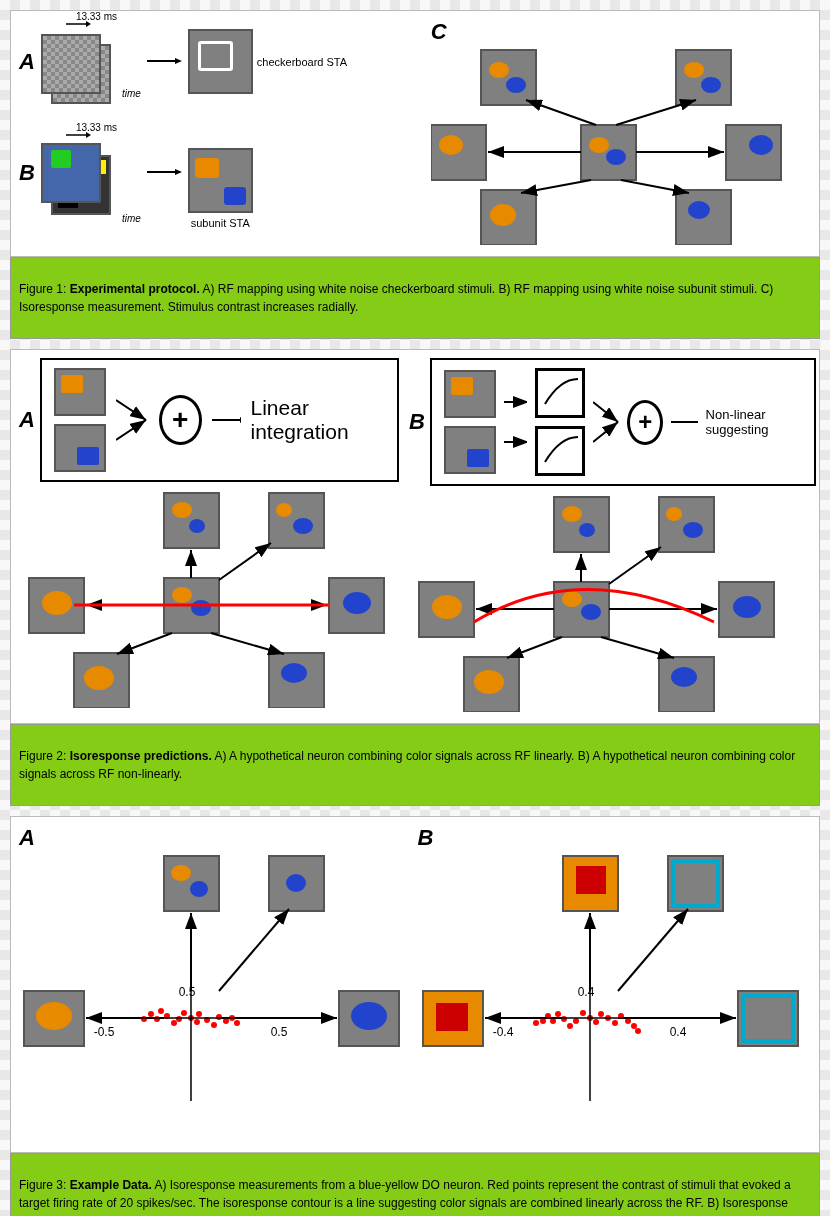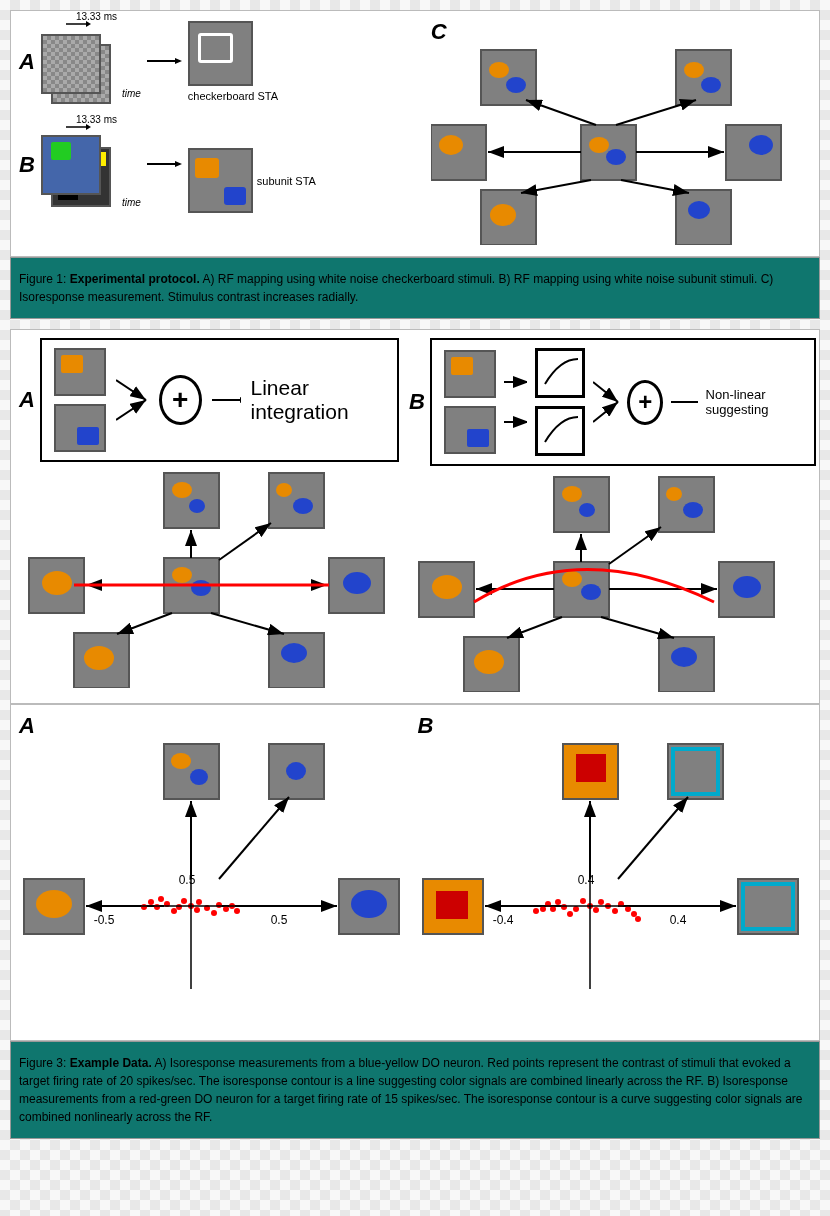--- a/index.html
+++ b/index.html
@@ -24,22 +24,22 @@
     }
 
     .content {
       position: relative;
       z-index: 1;
       padding: 10px;
     }
 
     .caption {
       border: 1px solid #999;
-      padding: 12px 8px;
-      background: #0f766e;
+      padding: 22px 8px;
+      background: #84cc16;
       font-size: 12px;
       margin-bottom: 10px;
       line-height: 1.5;
     }
 
     .caption strong {
       font-weight: bold;
     }
 
     
@@ -122,21 +122,21 @@
               <polygon points="25,2 30,5 25,8" fill="black"></polygon>
             </svg>
           </div>
           <span style="font-size:10px; font-style:italic; align-self:flex-end; margin-bottom:5px;">time</span>
 
           <svg width="35" height="15">
             <line x1="0" y1="7" x2="28" y2="7" stroke="black" stroke-width="2"></line>
             <polygon points="28,4 35,7 28,10" fill="black"></polygon>
           </svg>
 
-          <div style="display:flex; flex-direction:column; align-items:flex-start; gap:4px;">
+          <div style="display:flex; align-items:center; gap:4px;">
             <div class="gray-box sz-md" style="position:relative;">
               <div style="position:absolute; border:3px solid white; width:35px; height:30px; top:10px; left:8px; border-radius:3px;"></div>
             </div>
             <span style="font-size:11px;">checkerboard STA</span>
           </div>
         </div>
 
         <div style="display:flex; align-items:center; gap:6px; margin-top:8px;">
           <span class="panel-label">B</span>
 
@@ -154,21 +154,21 @@
               <polygon points="25,2 30,5 25,8" fill="black"></polygon>
             </svg>
           </div>
           <span style="font-size:10px; font-style:italic; align-self:flex-end; margin-bottom:5px;">time</span>
 
           <svg width="35" height="15">
             <line x1="0" y1="7" x2="28" y2="7" stroke="black" stroke-width="2"></line>
             <polygon points="28,4 35,7 28,10" fill="black"></polygon>
           </svg>
 
-          <div style="display:flex; flex-direction:row; align-items:center; gap:4px;margin-top:32px;">
+          <div style="display:flex; flex-direction:column; align-items:center; gap:4px;margin-top:32px;">
             <div class="gray-box sz-md" style="position:relative;">
               <div style="position:absolute; top:8px; left:5px; width:24px; height:20px; background:#e88a00; border-radius:3px;"></div>
               <div style="position:absolute; bottom:6px; right:5px; width:22px; height:18px; background:#2244cc; border-radius:3px;"></div>
             </div>
             <span style="font-size:11px;">subunit STA</span>
           </div>
         </div>
       </div>
 
       <div style="width:48%; position:relative;">
@@ -405,20 +405,23 @@
           <defs>
             <marker id="ah6" markerWidth="8" markerHeight="6" refX="8" refY="3" orient="auto">
               <polygon points="0 0, 8 3, 0 6" fill="black"></polygon>
             </marker>
           </defs>
         </svg>
       </div>
     </div>
   </div>
 
+  <div class="caption">
+    <span>Figure 2:</span> <strong>Isoresponse predictions.</strong><span> A) A hypothetical neuron combining color signals across RF linearly. B) A hypothetical neuron combining color signals across RF non-linearly.</span>
+  </div>
 
   <div style="background:white; border:1px solid #bbb; margin-bottom:0; padding:8px;">
     <div style="display:flex; gap:5px;">
 
       <div style="flex:1; position:relative;">
         <span class="panel-label">A</span>
         <svg width="390" height="290">
 
           <rect x="145" y="5" width="55" height="55" fill="#808080" stroke="#555" stroke-width="2"></rect>
           <ellipse cx="162" cy="22" rx="10" ry="8" fill="#e88a00"></ellipse>

